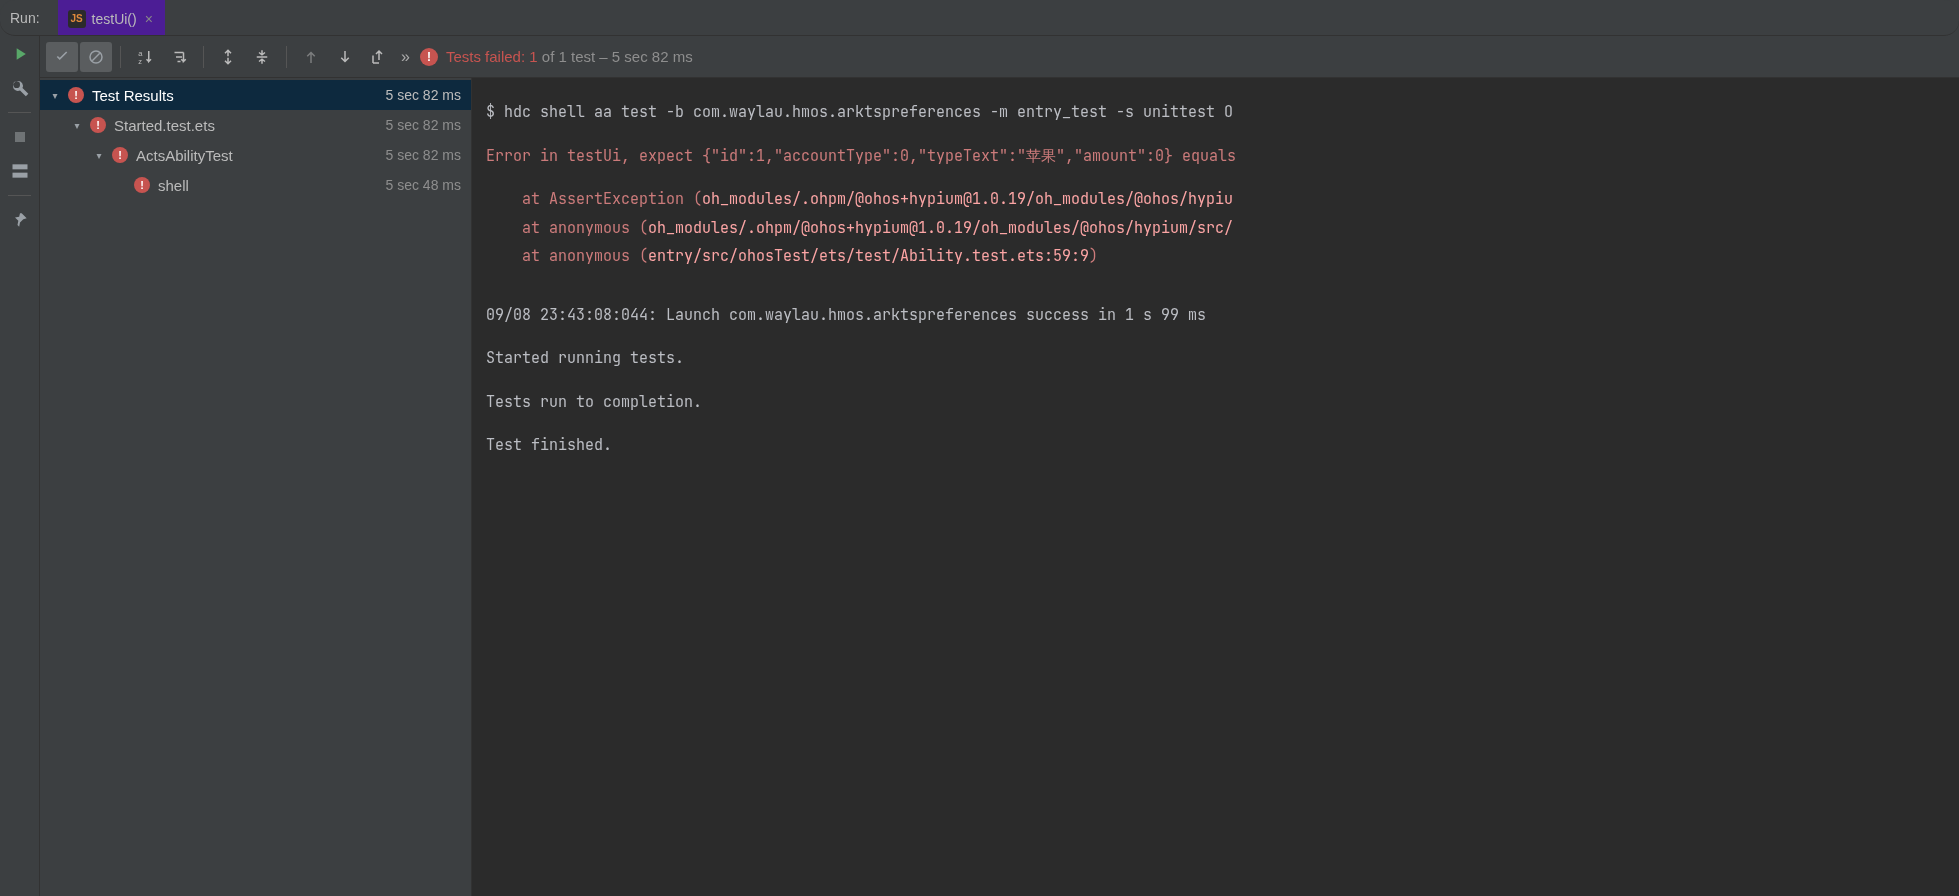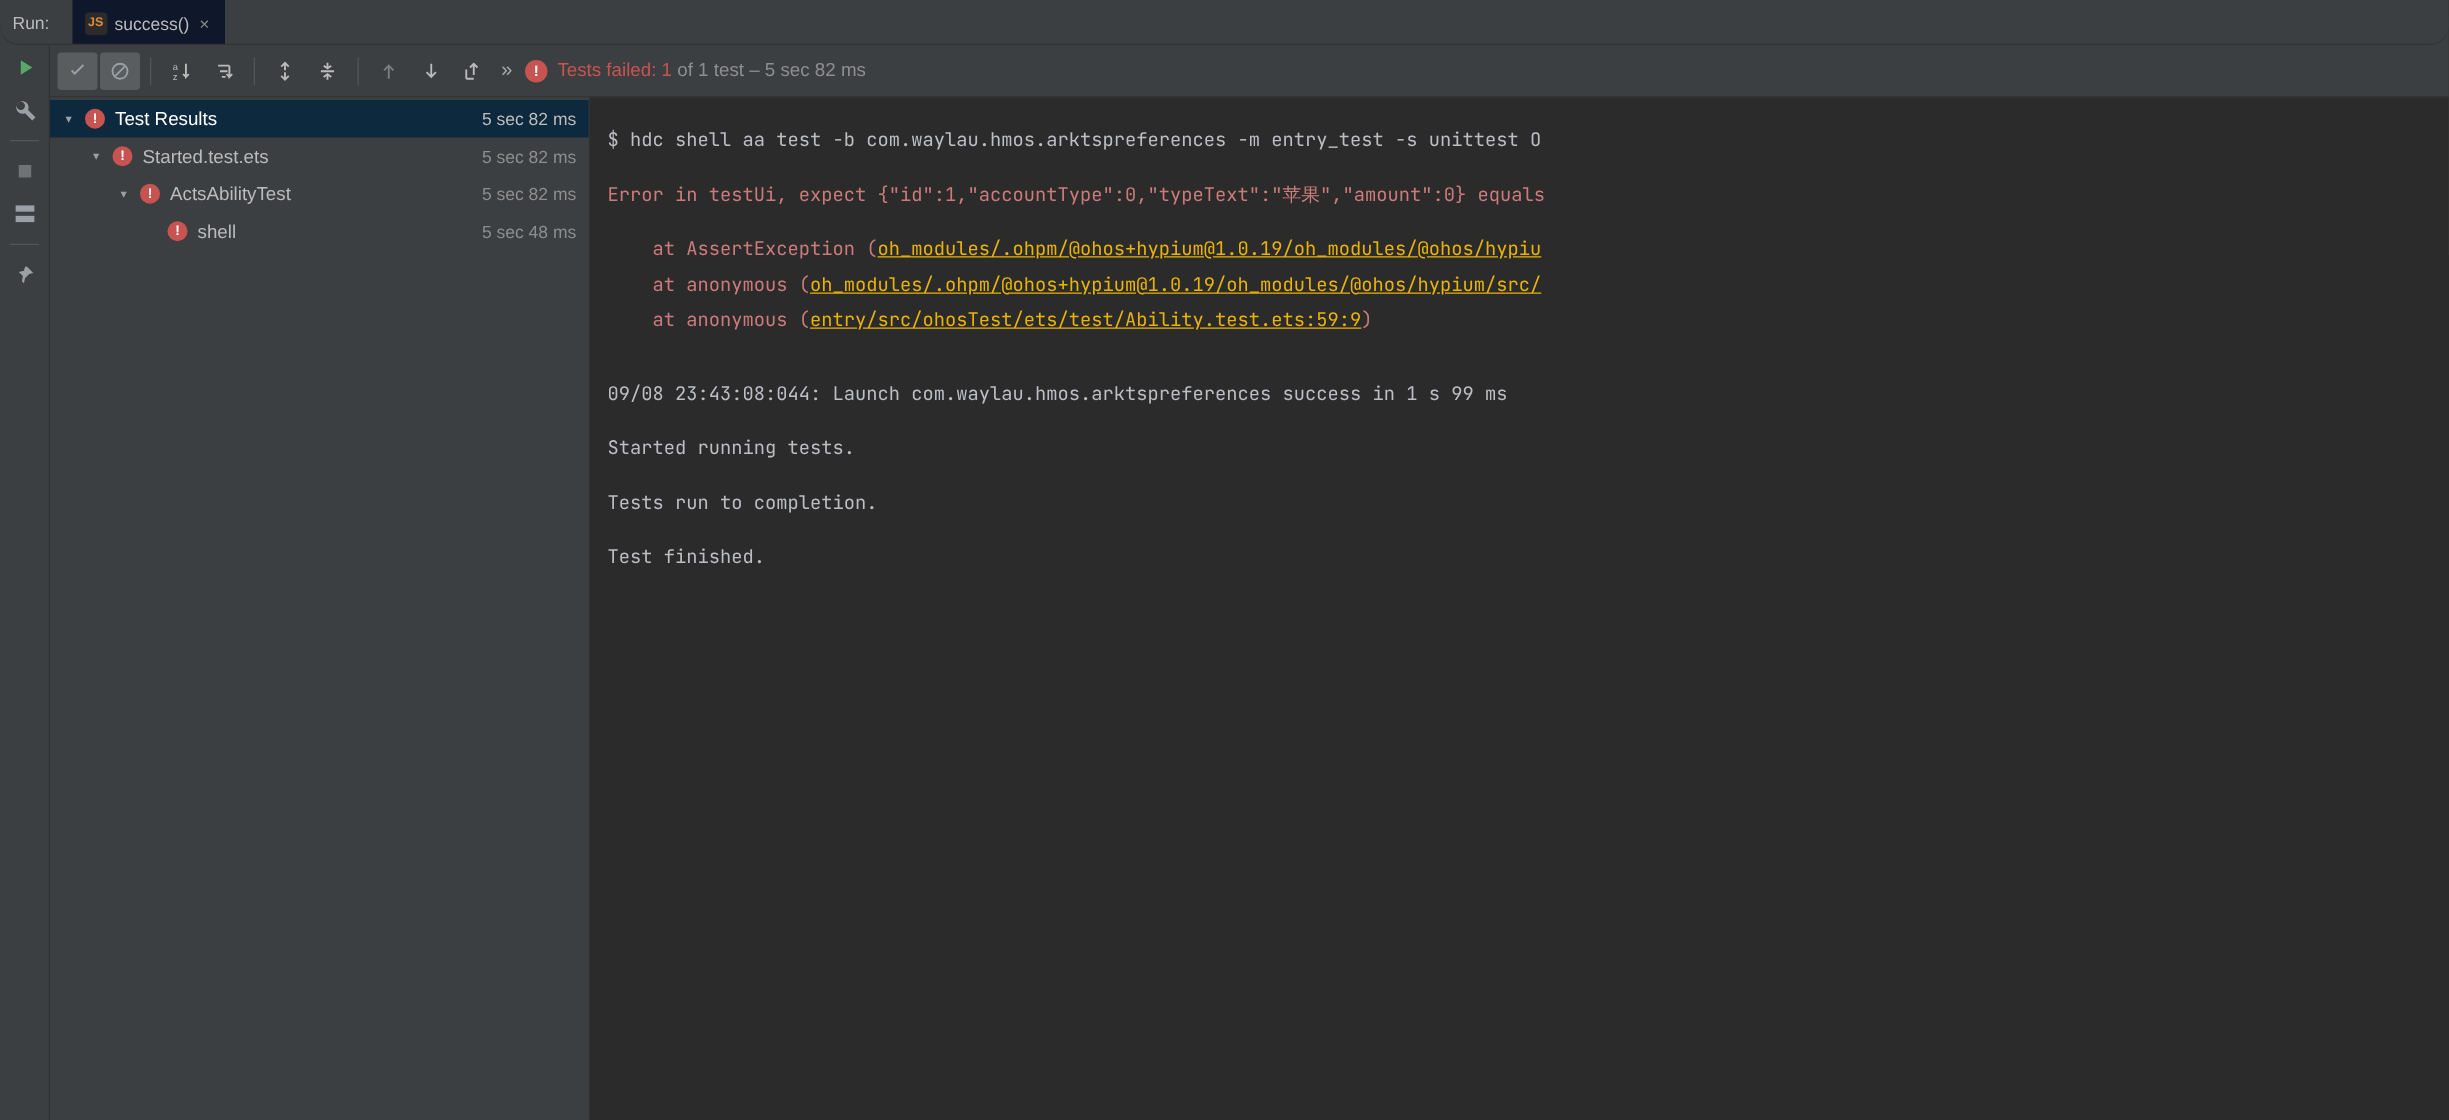--- a/index.html
+++ b/index.html
@@ -20,21 +20,21 @@
     background: #3c3f41;
     border-bottom: 1px solid #323232;
     padding-left: 6px;
     gap: 8px;
     border-radius: 15px;
   }
   .run-label { color: #bbbbbb; padding: 0 10px 0 4px; }
   .tab {
     display: flex; align-items: center; gap: 6px;
     height: 100%; padding: 0 10px;
-    background: #0f172a;
+    background: #4c1d95;
     border-top: 2px solid transparent;
   }
   .tab .js-badge {
     width: 18px; height: 18px; border-radius: 3px;
     background: #2b2b2b;
     display: flex; align-items: center; justify-content: center;
     font-size: 10px; font-weight: bold; color: #e08a3c;
   }
   .tab-close { color: #888; font-size: 14px; padding: 0 2px; cursor: pointer; }
 
@@ -127,33 +127,33 @@
     color:#bcbec4;
     font-family: "JetBrains Mono","Consolas",monospace;
     font-size:15px;
     line-height:1.9;
     padding:20px 0 8px 14px;
     overflow:auto;
     white-space:pre;
   }
   .console .cmd { color:#bcbec4; }
   .console .err { color:#cc7b7b; }
-  .console .link { color:#eab308; text-decoration:underline; cursor:pointer; }
+  .console .link { color:#fca5a5; cursor:pointer; }
   .console .paren { color:#cc7b7b; }
   .console .info { color:#bcbec4; }
   .console .blank { height: 1.0em; }
 </style>
 </head>
 <body>
 
 <div class="tab-row">
   <span class="run-label">Run:</span>
   <div class="tab">
     <span class="js-badge">JS</span>
-    <span>success()</span>
+    <span>testUi()</span>
     <span class="tab-close">×</span>
   </div>
 </div>
 
 <div class="main">
 
   <div class="gutter">
     <span class="gicon run">
       <svg viewBox="0 0 24 24">
           <path d="M8 5v14l11-7z"></path>

